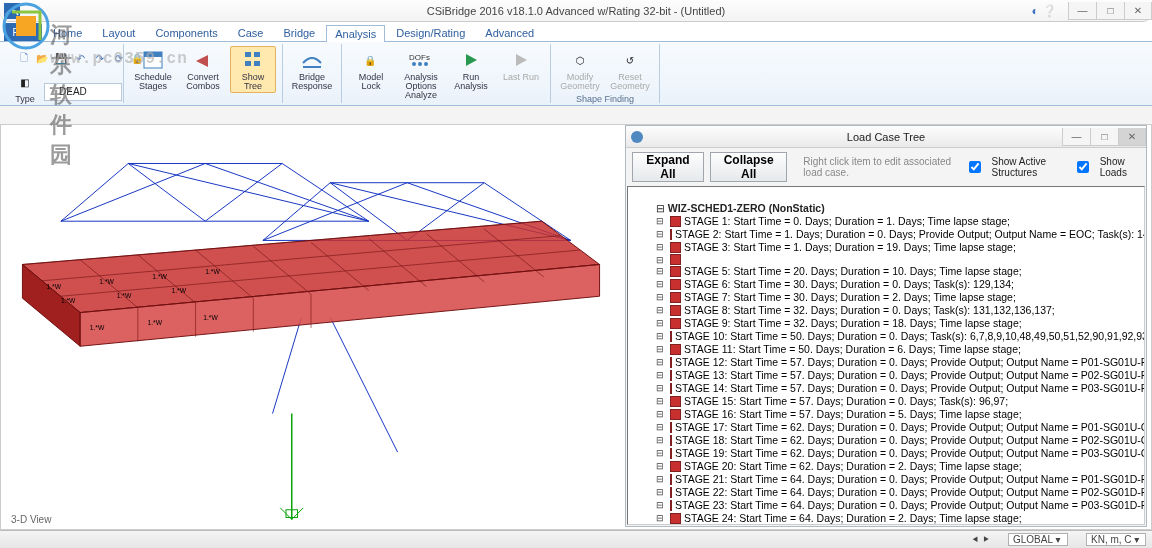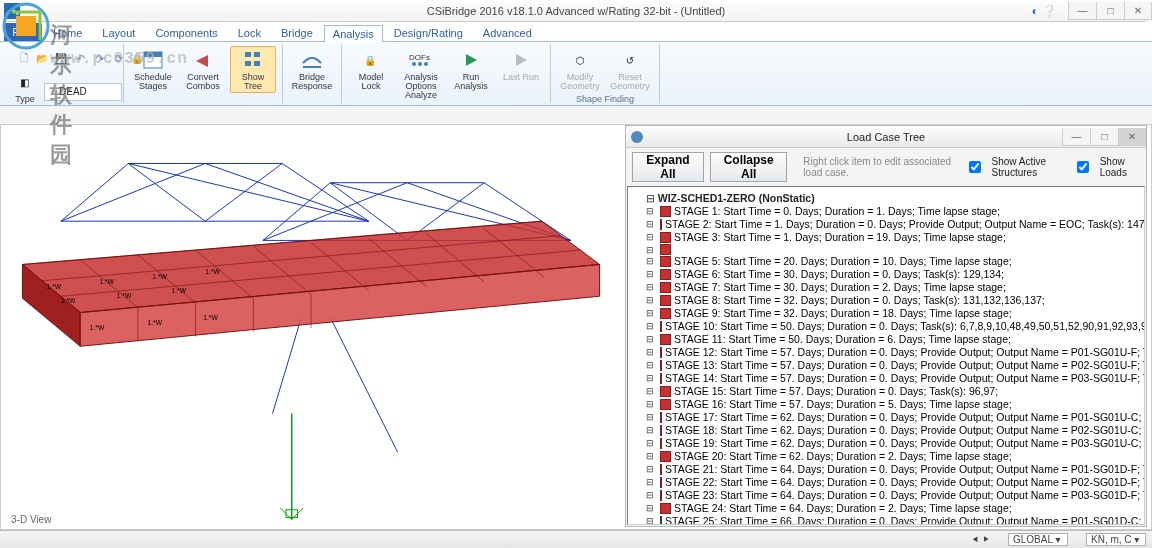--- a/index.html
+++ b/index.html
@@ -50,21 +50,21 @@
 
 .panel { position: absolute; right: 4px; top: 0; width: 522px; bottom: 2px; background: #f4f4f4; border: 1px solid #b0b8c0; display: flex; flex-direction: column; }
 .panel .ptitle { height: 22px; display: flex; align-items: center; justify-content: center; background: linear-gradient(#fdfdfd,#eaeaea); border-bottom: 1px solid #ccc; position: relative; font-size: 11px; }
 .panel .ptitle .picon { position: absolute; left: 4px; width: 14px; height: 14px; }
 .panel .ptitle .pwin { position: absolute; right: 0; display: flex; }
 .pbtnrow { display: flex; align-items: center; gap: 6px; padding: 4px 6px; background: #f4f4f4; }
 .pbtn { padding: 0 10px; border: 1px solid #a0a6ac; background: linear-gradient(#fdfdfd,#e6e9ec); font-size: 12px; font-weight: bold; }
 .hint { color: #888; font-size: 10px; margin-left: 10px; }
 .chk { display: flex; align-items: center; gap: 11px; font-size: 10px; }
 .chk input { width: 12px; height: 12px; }
-.tree { flex: 1; overflow: auto; background: #fff; border: 1px inset #ccc; margin: 0 1px 1px 1px; padding: 4px; }
+.tree { flex: 1; overflow: auto; background: #fff; border: 1px inset #ccc; margin: 0 1px 1px 1px; padding: 14px; }
 .troot { font-size: 10.5px; padding: 1px 0 1px 14px; }
 .trow { font-size: 10.5px; color: #000; white-space: nowrap; line-height: 13px; padding-left: 28px; display: flex; align-items: center; gap: 3px; position: relative; }
 .trow::before { content: "⊟"; position: absolute; left: 14px; top: 0; font-size: 9px; color: #444; }
 .trow .ticon { width: 11px; height: 11px; background:#c83030; display:inline-block; border:1px solid #802020; }
 .trow.expanded .ticon { background:#208040; border-color:#105020; }
 
 
 .statusbar { position: absolute; bottom: 0; left: 0; right: 0; height: 18px; background: linear-gradient(#f4f4f4,#e6e6e6); border-top: 1px solid #bbb; display: flex; align-items: center; justify-content: flex-end; gap: 18px; padding: 0 6px; font-size: 10px; color: #444; }
 .statusbar .ssel { border: 1px solid #b0b0b0; padding: 0 4px; background: #fff; min-width: 60px; text-align: left; }
 </style>
@@ -94,21 +94,21 @@
     <div class="winbtn">□</div>
     <div class="winbtn">✕</div>
   </div>
 </div>
 
 <div class="tabs">
   <div class="filetab"><span>File</span> ▾</div>
   <div class="tab">Home</div>
   <div class="tab">Layout</div>
   <div class="tab">Components</div>
-  <div class="tab">Lock</div>
+  <div class="tab">Case</div>
   <div class="tab">Bridge</div>
   <div class="tab active">Analysis</div>
   <div class="tab">Design/Rating</div>
   <div class="tab">Advanced</div>
 </div>
 
 <div class="ribbon">
   <div class="group" style="width:120px">
     <div class="group-row" style="flex-direction:column;align-items:flex-start;gap:2px">
       <div class="qat">

